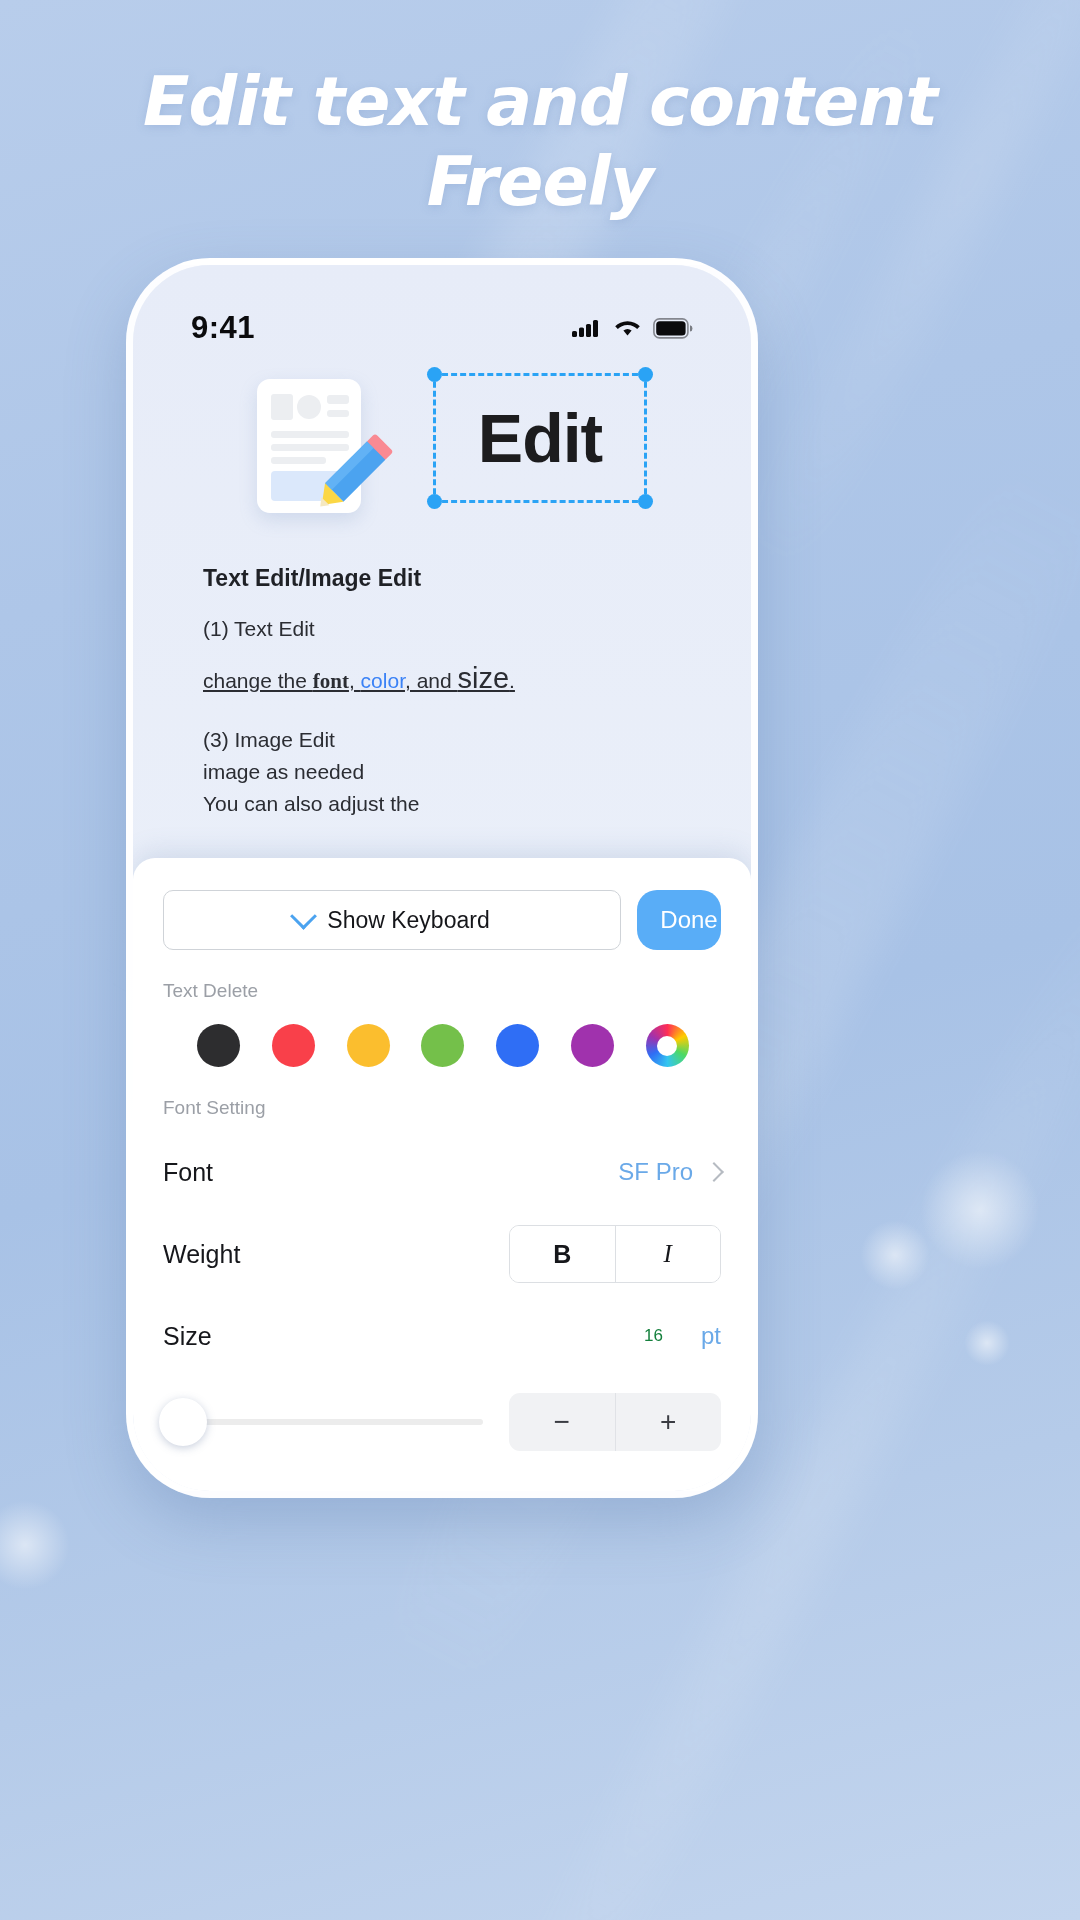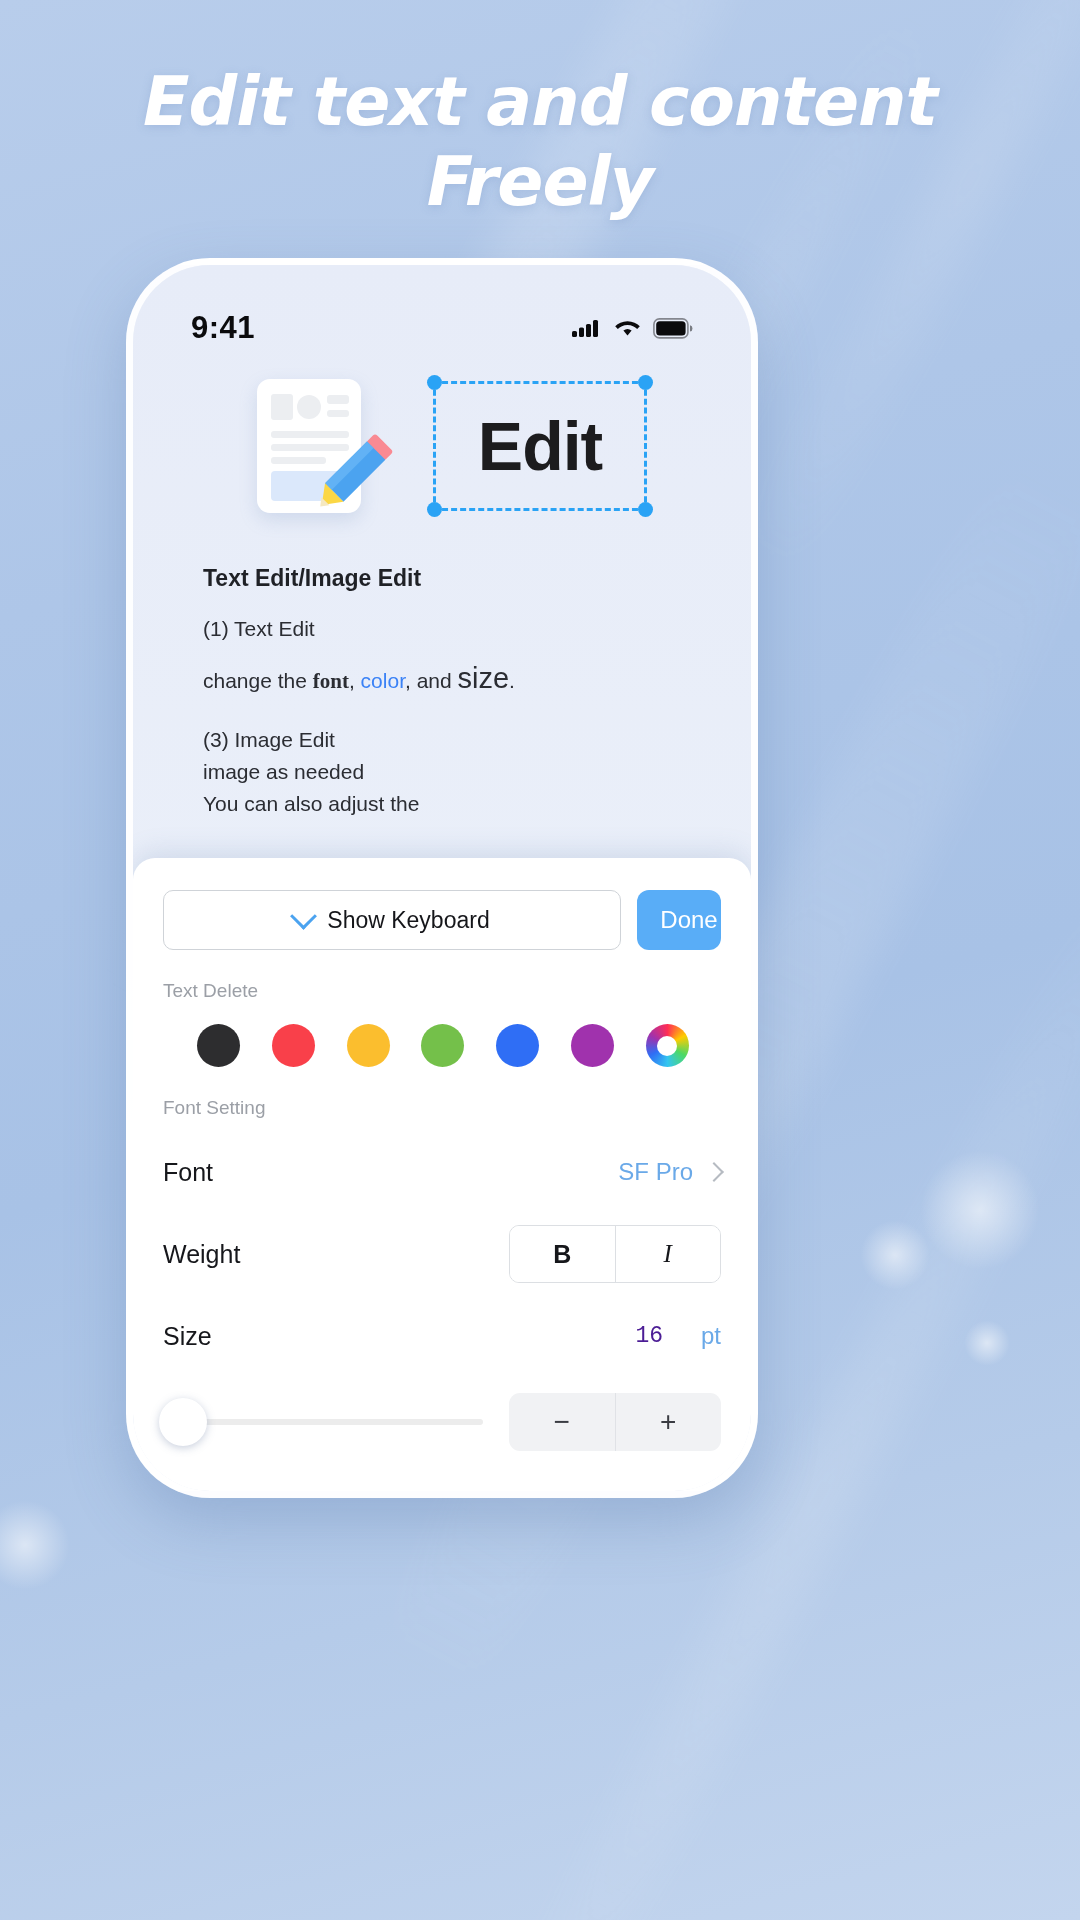--- a/index.html
+++ b/index.html
@@ -58,21 +58,21 @@
   
   .hero { position:absolute; top:100px; left:0; width:100%; height:185px; }
   .doc-icon { position:absolute; left:124px; top:14px; width:120px; height:142px; }
   .doc-page { position:absolute; left:0; top:0; width:104px; height:134px;
               background:#fff; border-radius:13px; box-shadow:0 7px 18px rgba(120,145,190,.22); }
   .ph { position:absolute; background:#eceef1; border-radius:3px; }
   .doc-avatar { position:absolute; width:24px; height:24px; border-radius:50%; background:#eceef1; left:40px; top:16px; }
   .doc-img { position:absolute; left:14px; top:92px; width:74px; height:30px; background:#dbe8fb; border-radius:4px; }
   .pencil { position:absolute; left:44px; top:42px; width:104px; height:104px; transform:rotate(0deg); }
 
-  .sel-box { position:absolute; left:300px; top:16px; width:214px; height:130px;
+  .sel-box { position:absolute; left:300px; top:8px; width:214px; height:130px;
              border:3px dashed #2aa3f5; }
   .sel-box .edit-word { position:absolute; inset:0; display:flex; align-items:center; justify-content:center;
                         font-size:68px; font-weight:600; color:#1c1c1e; letter-spacing:-1px; }
   .handle { position:absolute; width:15px; height:15px; border-radius:50%; background:#2aa3f5; }
   .h-tl { left:-9px; top:-9px; } .h-tr { right:-9px; top:-9px; }
   .h-bl { left:-9px; bottom:-9px; } .h-br { right:-9px; bottom:-9px; }
 
   
   .body-copy { position:absolute; left:70px; top:300px; width:500px; color:#1f2126; }
   .b-title { font-size:23px; font-weight:bold; color:#1f2126; }
@@ -108,42 +108,42 @@
   
   .sheet { position:absolute; left:0; bottom:0; width:100%; min-height:555px;
            background:#ffffff; border-radius:22px 22px 0 0;
            box-shadow:0 -6px 26px rgba(90,120,170,.18); padding:32px 30px 0; }
   .sheet-top { display:flex; align-items:flex-end; gap:16px; }
   .kb-btn { flex:1; height:60px; border:1.5px solid #cfd3d8; border-radius:10px;
             display:flex; align-items:center; justify-content:center; gap:14px;
             font-size:23px; color:#15161a; background:#fff; }
   .chev-d { width:19px; height:19px; border-right:3px solid #4ba3f0; border-bottom:3px solid #4ba3f0;
             transform:rotate(45deg) translate(-3px,-3px); }
-  .done-btn { width:84px; height:60px; border-radius:12px; background:#59adf7; color:#fff;
+  .done-btn { width:84px; height:60px; border-radius:20px; background:#59adf7; color:#fff;
               font-size:24px; display:flex; align-items:center; justify-content:center;padding-left:20px; }
 
   .sec-label { font-size:19px; color:#9b9fa6; margin-top:30px; }
   .swatches { display:flex; align-items:center; justify-content:space-between; margin-top:22px; padding:0 32px 0 34px; }
   .swatch { width:43px; height:43px; border-radius:50%; }
   .wheel { width:43px; height:43px; border-radius:50%;
            background:conic-gradient(#ff2d55,#ffcc00,#4cd964,#34c5f0,#2f6ef5,#a032ad,#ff2d55);
            display:flex; align-items:center; justify-content:center; }
   .wheel-hole { width:20px; height:20px; border-radius:50%; background:#fff; }
 
   .row { display:flex; align-items:center; justify-content:space-between; margin-top:30px; min-height:46px; }
   .row-label { font-size:25px; color:#16171b; }
   .row-right { display:flex; align-items:center; gap:14px; }
   .font-val { font-size:24px; color:#6aa9e8; }
   .chev-r { width:14px; height:14px; border-top:2.5px solid #b6bbc2; border-right:2.5px solid #b6bbc2;
             transform:rotate(45deg); }
   .seg { display:flex; border:1.4px solid #dcdfe3; border-radius:10px; overflow:hidden; width:212px; height:58px; }
   .seg-btn { flex:1; display:flex; align-items:center; justify-content:center; font-size:25px; color:#16171b; background:#fff; }
   .seg-btn.b { font-weight:bold; }
   .seg-btn.i { font-style:italic; border-left:1.4px solid #dcdfe3; font-family:"Liberation Serif", serif; }
-  .size-val { font-size:23px; color:#4c1d95;font-family:Liberation Mono, monospace; }
+  .size-val { font-size:17px; color:#15803d; }
   .size-unit { font-size:24px; color:#6aa9e8; margin-left:24px; }
 
   .slider-row { display:flex; align-items:center; gap:26px; margin-top:34px; padding-bottom:40px; }
   .slider { position:relative; flex:1; height:46px; display:flex; align-items:center; }
   .track { width:100%; height:6px; background:#ececec; border-radius:3px; }
   .thumb { position:absolute; left:-4px; width:48px; height:48px; border-radius:50%; background:#fff;
            box-shadow:0 2px 9px rgba(110,130,165,.38); }
   .stepper { display:flex; width:212px; height:58px; background:#f1f2f4; border-radius:11px; overflow:hidden; }
   .step-btn { flex:1; display:flex; align-items:center; justify-content:center; font-size:28px; color:#3a3c42; }
   .step-btn.plus { border-left:1.5px solid #e0e2e6; }
@@ -222,21 +222,21 @@
         <div class="handle h-tr"></div>
         <div class="handle h-bl"></div>
         <div class="handle h-br"></div>
       </div>
     </div>
 
     <div class="body-copy">
       <div class="b-title">Text Edit/Image Edit</div>
       <div class="b-p">
         <div>(1) Text Edit</div>
-        <div class="b-line" style="margin-top:14px;">
+        <div class="b-line" style="margin-top:14px;text-decoration:underline;">
           <span>change the </span><span class="bold-serif">font</span><span>, </span><span class="blue-word">color</span><span>, and </span><span class="big-word">size</span><span>.</span>
         </div>
       </div>
       <div class="b-p gap">
         <div>(3) Image Edit</div>
         <div class="b-line">image as needed</div>
         <div class="b-line">You can also adjust the</div>
       </div>
     </div>
 

